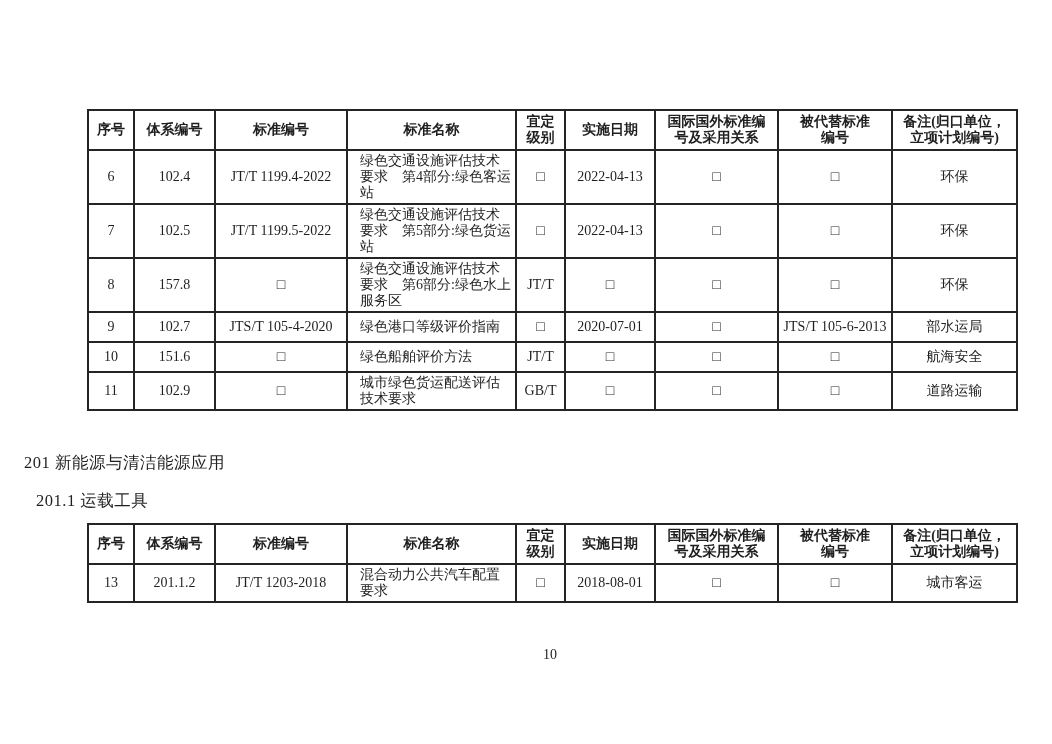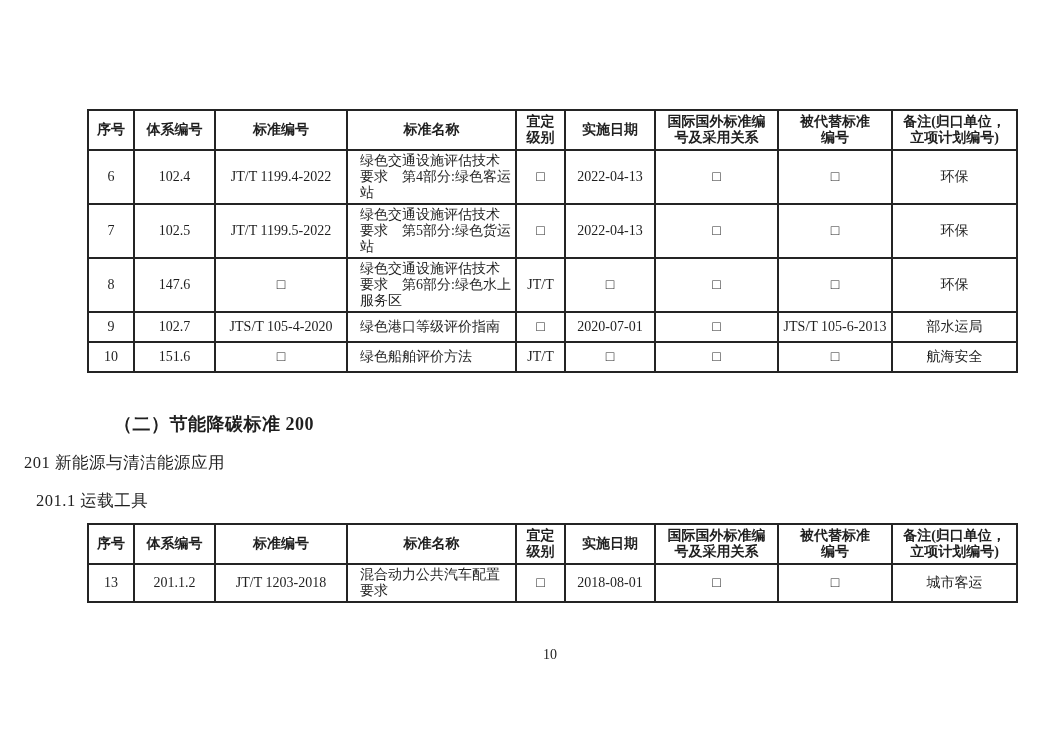--- a/index.html
+++ b/index.html
@@ -89,21 +89,21 @@
           <td>JT/T 1199.5-2022</td>
           <td class="name-cell">绿色交通设施评估技术要求　第5部分:绿色货运站</td>
           <td>□</td>
           <td>2022-04-13</td>
           <td>□</td>
           <td>□</td>
           <td>环保</td>
         </tr>
         <tr>
           <td>8</td>
-          <td>147.6</td>
+          <td>157.8</td>
           <td>□</td>
           <td class="name-cell">绿色交通设施评估技术要求　第6部分:绿色水上服务区</td>
           <td>JT/T</td>
           <td>□</td>
           <td>□</td>
           <td>□</td>
           <td>环保</td>
         </tr>
         <tr>
           <td>9</td>
@@ -120,24 +120,34 @@
           <td>10</td>
           <td>151.6</td>
           <td>□</td>
           <td class="name-cell">绿色船舶评价方法</td>
           <td>JT/T</td>
           <td>□</td>
           <td>□</td>
           <td>□</td>
           <td>航海安全</td>
         </tr>
+        <tr>
+          <td>11</td>
+          <td>102.9</td>
+          <td>□</td>
+          <td class="name-cell">城市绿色货运配送评估技术要求</td>
+          <td>GB/T</td>
+          <td>□</td>
+          <td>□</td>
+          <td>□</td>
+          <td>道路运输</td>
+        </tr>
       </tbody>
   </table>
 
-  <div class="section-heading">（二）节能降碳标准 200</div>
 
   <div class="center-heading ch1">201  新能源与清洁能源应用</div>
 
   <div class="center-heading ch2">201.1  运载工具</div>
 
   <table class="doc-table" id="table2">
     <colgroup>
       <col style="width:46px">
         <col style="width:81px">
         <col style="width:132px">

